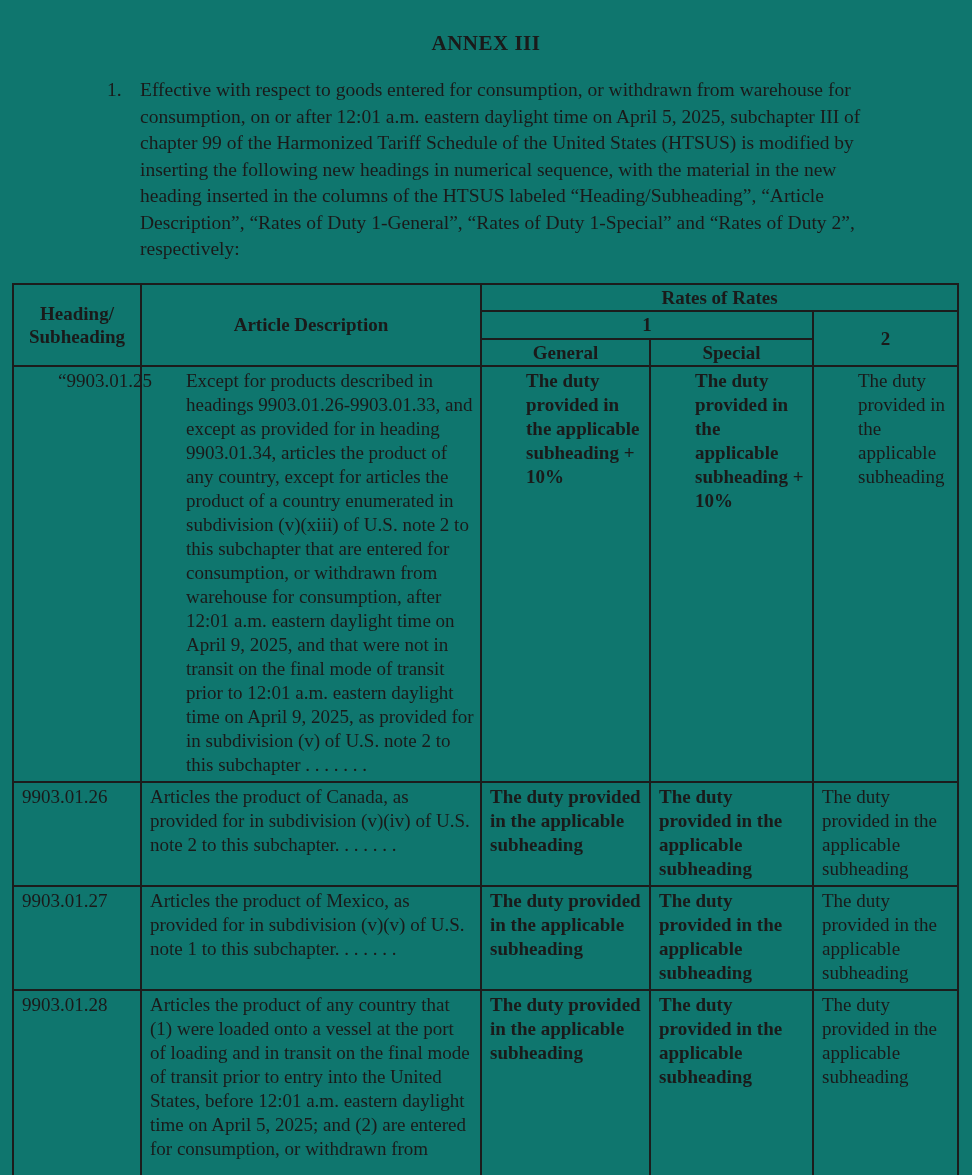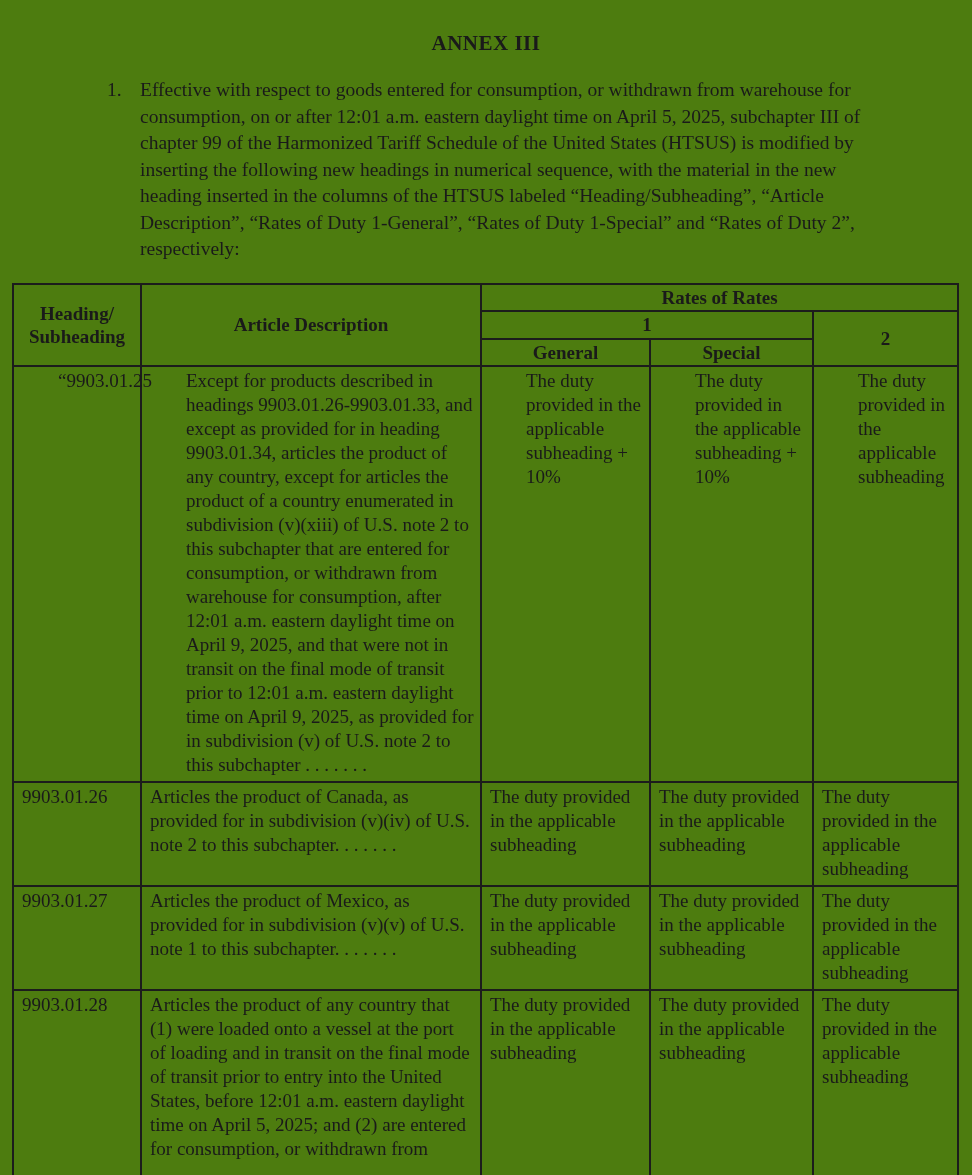--- a/index.html
+++ b/index.html
@@ -8,21 +8,21 @@
     width: 972px;
     height: 1175px;
     font-family: "Liberation Serif", "DejaVu Serif", serif;
     color: #1a1a1a;
     overflow: hidden;
   }
   .page {
     position: relative;
     width: 972px;
     height: 1175px;
-    background: #4d7c0f;
+    background: #0f766e;
     overflow: hidden;
   }
   .title {
     margin-top: 31px;
     text-align: center;
     font-size: 21px;
     font-weight: bold;
     letter-spacing: 0.5px;
   }
   .para {
@@ -61,21 +61,21 @@
   tr.hrow-top    { height: 26px; }
   tr.hrow-mid    { height: 28px; }
   tr.hrow-bottom { height: 25px; }
   table.tariff td {
     vertical-align: top;
     line-height: 24px;
     padding: 2px 6px 4px 8px;
   }
   td.heading-cell { padding-left: 8px; white-space: nowrap; }
   td.desc-cell    { padding-right: 8px; }
-  td.duty-cell    { padding-right: 10px; }
+  td.duty-cell    { padding-right: 10px; font-weight: bold; }
   td.duty2-cell   { padding-right: 14px; }
   tr.body-row-0 td { height: 414px; padding-left: 44px; }
   tr.body-row-1 td { height: 98px; }
   tr.body-row-2 td { height: 98px; }
   tr.body-row-3 td { height: 198px; }
 </style>
 </head>
 <body>
 
 <div class="page">

